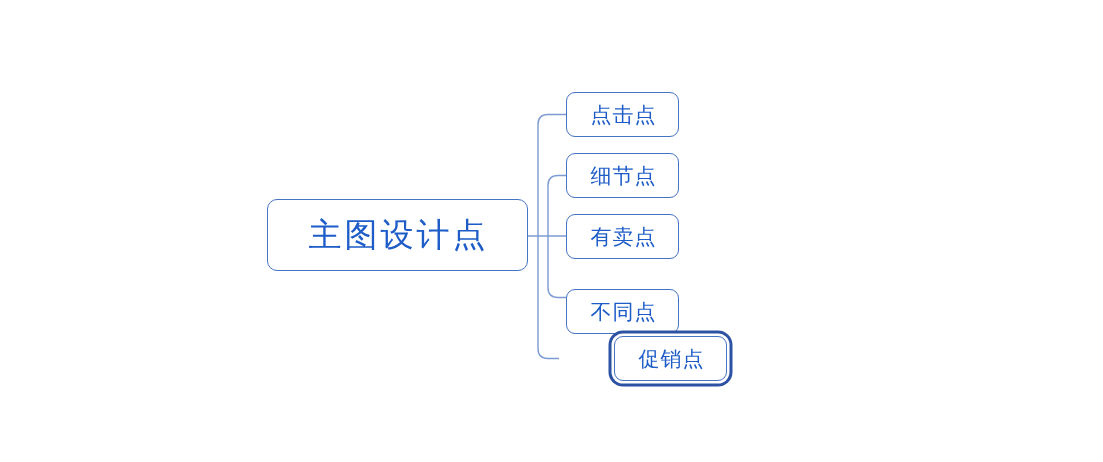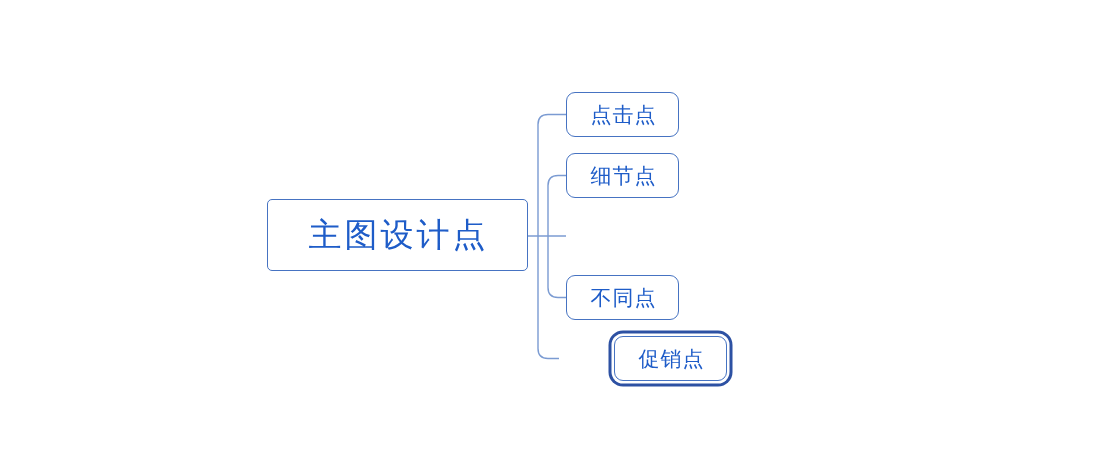--- a/index.html
+++ b/index.html
@@ -20,21 +20,21 @@
     left: 0;
     top: 0;
     width: 1103px;
     height: 462px;
     pointer-events: none;
   }
   .node {
     position: absolute;
     box-sizing: border-box;
     border: 1.5px solid #4673c2;
-    border-radius: 5px;
+    border-radius: 10px;
     background: #ffffff;
     display: flex;
     align-items: center;
     justify-content: center;
     color: #1e5cc8;
     cursor: default;
   }
   .root-node {
     left: 267px;
     top: 199px;
@@ -47,21 +47,21 @@
     left: 566px;
     width: 113px;
     height: 45px;
     font-size: 21px;
     letter-spacing: 1px;
     border-radius: 9px;
   }
   .child-0 { top: 92px; }
   .child-1 { top: 153px; }
   .child-2 { top: 214px; }
-  .child-3 { top: 275px; text-align: center; }
+  .child-3 { top: 289px; text-align: center; }
   .child-4 { top: 336px; }
   .selected {
     box-shadow: 0 0 0 2.5px #ffffff, 0 0 0 5.5px #2d51a3;
     margin-left: 48px;
   }
   .node-label {
     white-space: nowrap;
     transform: translateX(1px);
   }
 </style>
@@ -84,20 +84,23 @@
   </div>
 
   <div class="node child-node child-1">
     <span class="node-label">细节点</span>
   </div>
 
   <div class="node child-node child-0">
     <span class="node-label">点击点</span>
   </div>
 
+  <div class="node child-node child-2">
+    <span class="node-label">有卖点</span>
+  </div>
 
   <div class="node child-node child-3">
     <span class="node-label">不同点</span>
   </div>
 
   <div class="node child-node child-4 selected">
     <span class="node-label">促销点</span>
   </div>
 
 </div>

